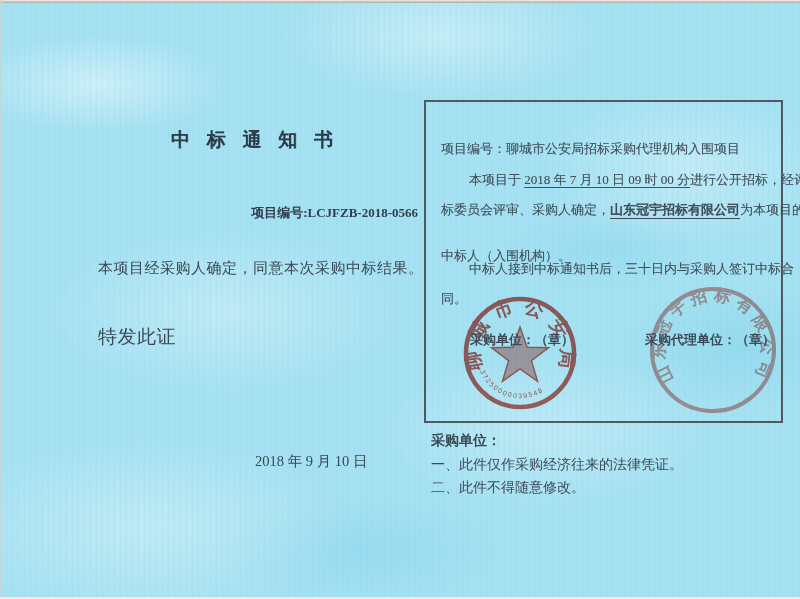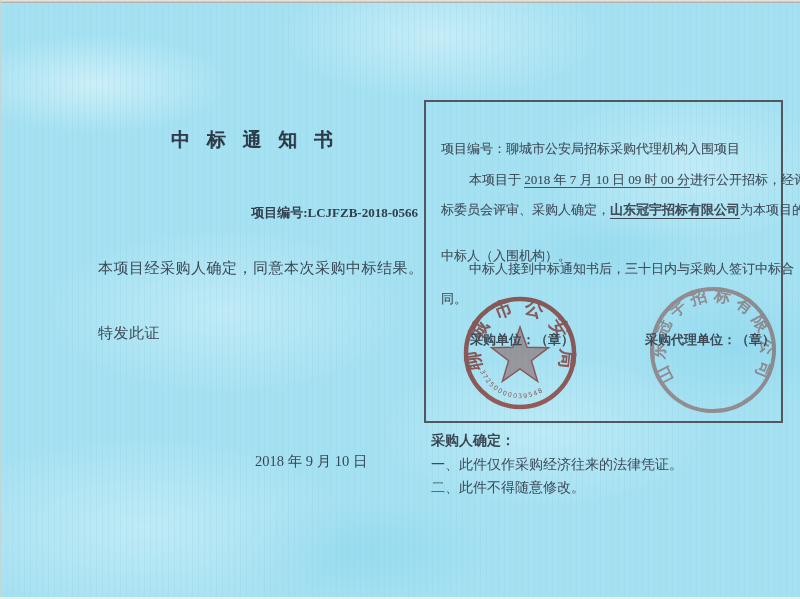--- a/index.html
+++ b/index.html
@@ -24,21 +24,21 @@
   .edge-top    { left:0; top:0; width:800px; height:3px; background:linear-gradient(#efefe9,#a9a9a0); }
   .edge-left   { left:0; top:0; width:2px; height:599px; background:#d3d3cb; opacity:.65; }
   .edge-bottom { left:0; top:597px; width:800px; height:2px; background:#eeede7; }
 
   .doc-title { left:95px; top:127px; width:320px; text-align:center;
     font-size:19px; font-weight:bold; letter-spacing:6px; color:#2d3b49;
     text-shadow:0.4px 0.4px 0.6px rgba(45,59,73,0.35); white-space:nowrap; }
   .proj-no { left:200px; top:204px; width:218px; text-align:right;
     font-size:13px; font-weight:bold; color:#313e4c; white-space:nowrap; }
   .body-line { left:98px; top:259px; font-size:15px; letter-spacing:0.5px; color:#3a4855; white-space:nowrap; }
-  .issue-line { left:98px; top:324px; font-size:15px; letter-spacing:0.5px; color:#3a4855; white-space:nowrap; }
+  .issue-line { left:98px; top:324px; font-size:19px; letter-spacing:0.5px; color:#3a4855; white-space:nowrap; }
   .date-line { left:255px; top:452px; font-size:14.5px; color:#3a4855; white-space:nowrap; }
 
   .box { left:424px; top:100px; width:359px; height:323px;
     border:2px solid #51585e; box-sizing:border-box; }
   .box .line { position:absolute; font-size:13px; color:#414e5a; white-space:nowrap;
     text-shadow:0.3px 0.3px 0.4px rgba(60,74,87,0.3); }
   .u { border-bottom:1px solid #46525e; padding-bottom:0; }
   .winner { font-weight:bold; border-bottom:1px solid #3b4751; padding-bottom:1px; }
   .stamp-label { position:absolute; font-size:13px; font-weight:bold; color:#3d4a56; white-space:nowrap; z-index:3; }
 
@@ -100,16 +100,16 @@
       <circle cx="75" cy="75" r="61" fill="none" stroke="#cd5a50" stroke-width="4"></circle>
       <defs>
         <path id="seal-r-ring" d="M 39 108 A 49 49 0 1 1 111 108" fill="none"></path>
       </defs>
       <text font-size="16.5" font-weight="bold" fill="#cd5a50" font-family="'Liberation Serif','DejaVu Serif',serif">
         <textPath href="#seal-r-ring" textLength="212" lengthAdjust="spacing">山东冠宇招标有限公司</textPath>
       </text>
     </svg>
   </div>
 
-  <div class="abs notes-heading">采购人确定：</div>
+  <div class="abs notes-heading">采购单位：</div>
   <div class="abs notes-item1">一、此件仅作采购经济往来的法律凭证。</div>
   <div class="abs notes-item2">二、此件不得随意修改。</div>
 </div>
 
 </body></html>

